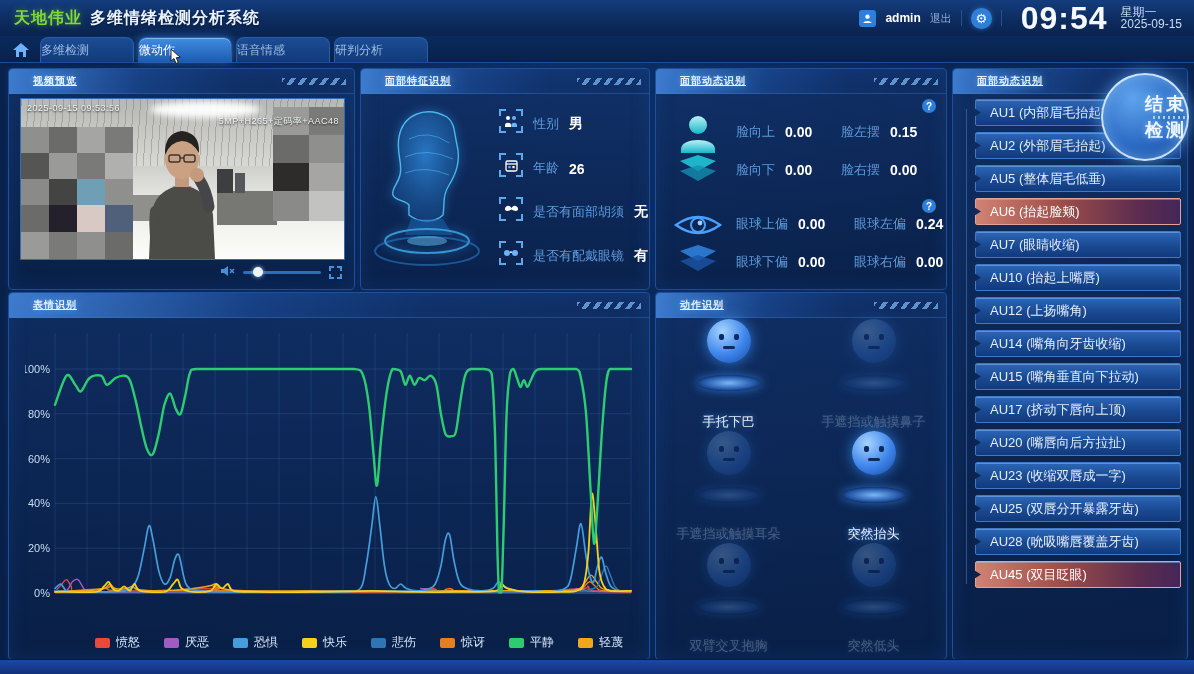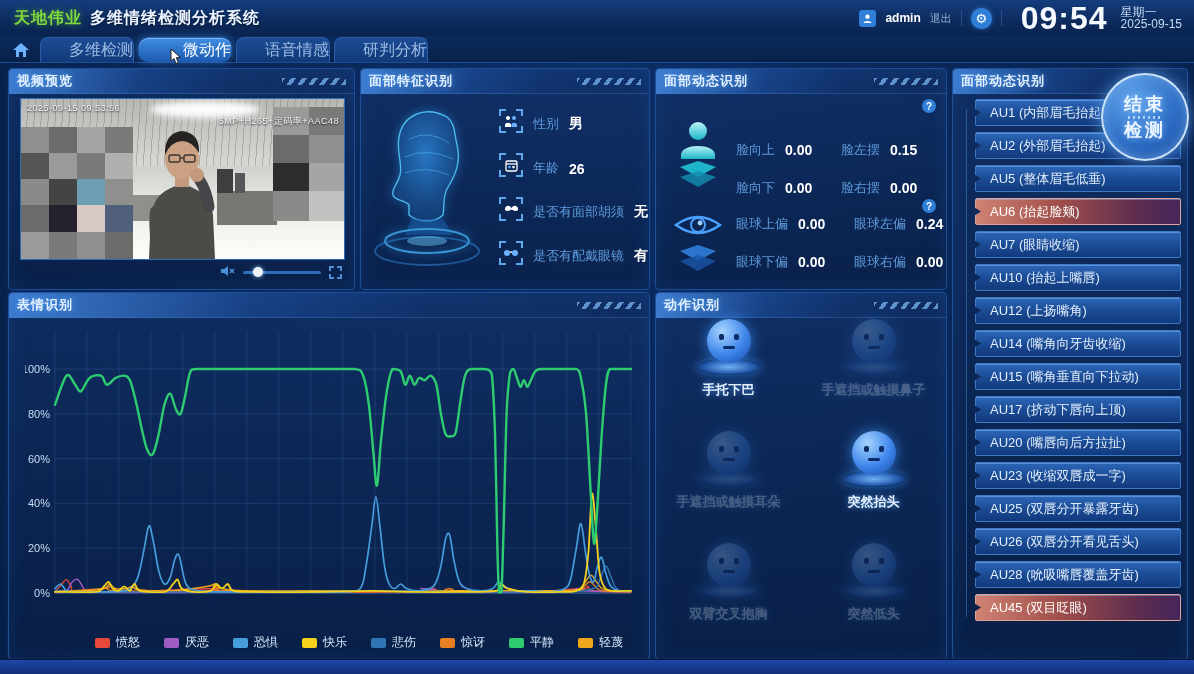--- a/index.html
+++ b/index.html
@@ -23,35 +23,35 @@
   .gear{width:21px;height:21px;border-radius:50%;background:#2f7fd9;color:#fff;font-size:13px;
         display:flex;align-items:center;justify-content:center;box-shadow:0 0 5px rgba(60,140,230,.6);}
   .clock{color:#f4f8ff;font-size:32px;font-weight:bold;letter-spacing:1px;margin-left:10px;}
   .datebox{display:flex;flex-direction:column;color:#c9ddf5;font-size:12px;line-height:12px;margin-left:4px;}
 
   
   .nav{position:absolute;left:0;top:36px;width:100%;height:26px;
        background:linear-gradient(180deg,#0a2a5c,#08214a);display:flex;align-items:flex-end;
        border-bottom:1px solid #1d4f9b;}
   .home{width:30px;height:24px;display:flex;align-items:center;justify-content:center;margin-left:6px;}
-  .tab{width:92px;height:24px;margin-left:4px;border-radius:8px 8px 0 0;text-align:right;line-height:24px;
-       font-size:16px;color:#9dbce4;background:linear-gradient(180deg,#1c4c94,#113a7a);
+  .tab{width:92px;height:24px;margin-left:4px;border-radius:8px 8px 0 0;text-align:left;line-height:24px;
+       font-size:12px;color:#9dbce4;background:linear-gradient(180deg,#1c4c94,#113a7a);
        border:1px solid #2a5ca8;border-bottom:none;cursor:pointer;}
   .tab[data-state="active"]{background:linear-gradient(180deg,#3f8de2,#1c5bb0);color:#fff;
-       box-shadow:0 0 8px rgba(70,150,240,.55), inset 0 1px 0 #7cb8f2;border-radius:10px;}
+       box-shadow:0 0 8px rgba(70,150,240,.55), inset 0 1px 0 #7cb8f2;}
   .cursor{position:absolute;left:170px;top:48px;z-index:50;pointer-events:none;}
 
   
   .panel{position:absolute;border:1px solid #1f4f96;border-radius:4px;
          background:linear-gradient(180deg,rgba(19,51,108,.62),rgba(9,30,68,.62));
          box-shadow:inset 0 0 20px rgba(40,110,210,.16), 0 0 6px rgba(15,60,130,.45);}
   .phead{position:relative;height:24px;background:linear-gradient(90deg,rgba(72,142,232,.8) 0%,rgba(32,84,166,.5) 38%,rgba(22,62,132,.2) 66%,transparent 100%);
          border-bottom:1px solid rgba(70,130,210,.35);border-radius:4px 4px 0 0;}
-  .phead .t{color:#e4f1ff;font-size:13px;font-weight:bold;line-height:24px;padding-left:8px;letter-spacing:1px;
-            text-shadow:0 0 7px rgba(90,170,255,.8);}
+  .phead .t{color:#e4f1ff;font-size:10px;font-weight:bold;line-height:24px;padding-left:24px;letter-spacing:1px;
+            text-shadow:0 0 7px rgba(90,170,255,.8);text-decoration:underline;}
   .stripes{position:absolute;right:8px;top:9px;width:64px;height:7px;
            background:repeating-linear-gradient(-55deg,rgba(120,180,240,.75) 0 4px,transparent 4px 9px);}
 
   #p-video{left:8px;top:68px;width:345px;height:220px;}
   #p-feat{left:360px;top:68px;width:288px;height:220px;}
   #p-dyn{left:655px;top:68px;width:290px;height:220px;}
   #p-expr{left:8px;top:292px;width:640px;height:366px;}
   #p-act{left:655px;top:292px;width:290px;height:366px;}
   #p-au{left:952px;top:68px;width:234px;height:590px;}
 
@@ -95,37 +95,37 @@
      linear-gradient(#5fa8ec,#5fa8ec) right top/2px 7px no-repeat,
      linear-gradient(#5fa8ec,#5fa8ec) left bottom/7px 2px no-repeat,
      linear-gradient(#5fa8ec,#5fa8ec) left bottom/2px 7px no-repeat,
      linear-gradient(#5fa8ec,#5fa8ec) right bottom/7px 2px no-repeat,
      linear-gradient(#5fa8ec,#5fa8ec) right bottom/2px 7px no-repeat;}
   .mlabel{color:#5f9bdc;font-size:13px;}
   .mvalue{color:#fff;font-size:14px;font-weight:bold;}
 
   
   .dyn-group{position:absolute;left:16px;display:flex;align-items:center;gap:12px;}
-  #dyn-face{top:36px;height:92px;align-items:flex-end;} #dyn-eye{top:136px;height:76px;}
+  #dyn-face{top:36px;height:92px;} #dyn-eye{top:136px;height:76px;}
   .dyn-grid{display:grid;grid-template-columns:max-content 46px max-content 46px;column-gap:10px;row-gap:20px;align-items:center;}
   .help{position:absolute;width:14px;height:14px;border-radius:50%;background:#2f7fd9;color:#fff;font-size:10px;
         font-weight:bold;display:flex;align-items:center;justify-content:center;right:10px;}
   #help1{top:30px;} #help2{top:130px;}
 
   
   .chart-wrap{position:absolute;left:16px;top:32px;width:612px;height:298px;}
   .legend{position:absolute;left:86px;bottom:8px;display:flex;gap:24px;align-items:center;margin-top:44px;}
   .lg-item{display:flex;align-items:center;gap:6px;}
   .sw{width:15px;height:10px;border-radius:2px;display:inline-block;}
   .lg-label{color:#d7e7fb;font-size:12px;}
 
   
   .act-grid{position:absolute;left:0;top:26px;width:100%;height:336px;display:grid;
             grid-template-columns:1fr 1fr;grid-template-rows:1fr 1fr 1fr;}
-  .act-item{display:flex;flex-direction:column;align-items:center;gap:4px;cursor:pointer;font-weight:bold;}
+  .act-item{display:flex;flex-direction:column;align-items:center;justify-content:center;gap:20px;cursor:pointer;}
   .act-item[data-state="dim"]{opacity:.28;}
   .orb{position:relative;width:44px;height:44px;border-radius:50%;
        background:radial-gradient(circle at 35% 28%,#a6d4ff 0%,#3e85ea 55%,#1648a8 100%);
        box-shadow:0 0 14px rgba(56,140,235,.8);}
   .orb .el,.orb .er{position:absolute;top:15px;width:5px;height:6px;border-radius:2px;background:#0b2a66;}
   .orb .el{left:12px;} .orb .er{right:12px;}
   .orb .mo{position:absolute;left:16px;top:27px;width:12px;height:3px;border-radius:2px;background:#0b2a66;}
   .holo-base{width:66px;height:16px;border-radius:50%;margin-top:-8px;
        background:radial-gradient(ellipse at center,rgba(130,190,255,.95) 0%,rgba(40,100,190,.8) 55%,transparent 75%);
        box-shadow:0 0 10px rgba(56,140,235,.7);}
@@ -141,21 +141,21 @@
      clip-path:polygon(0 0,100% 0,100% 100%,0 100%,0 64%,6px 50%,0 36%);
      box-shadow:inset 0 1px 0 rgba(150,200,255,.45);}
   .au-item::before{content:"";position:absolute;left:-13px;top:9px;width:5px;height:5px;border-radius:50%;
      border:1.5px solid #4a90d9;background:transparent;}
   .au-item[data-state="active"]{background:linear-gradient(90deg,#d08273 0%,#a04f4a 40%,#5c2c4e 80%,#45265a 100%);
      border-color:#e0a39a;color:#fff;}
   .au-item[data-state="active"]::before{background:#e04b3a;border-color:#ff8a76;}
   .stop-btn{position:absolute;left:148px;top:4px;width:84px;height:84px;border-radius:50%;z-index:30;
      background:radial-gradient(circle at 35% 28%,#5fa3ec 0%,#2c6cc4 55%,#174a9c 100%);
      border:2px solid rgba(220,240,255,.9);box-shadow:0 0 16px rgba(90,160,240,.8), inset 0 0 12px rgba(160,210,255,.5);
-     display:flex;flex-direction:column;align-items:center;justify-content:center;cursor:pointer;}
+     display:flex;flex-direction:column;align-items:flex-end;justify-content:center;cursor:pointer;}
   .stop-btn .l{color:#eef6ff;font-size:18px;font-weight:bold;letter-spacing:3px;line-height:21px;
      text-shadow:0 0 6px rgba(130,190,255,.9);}
   .stop-btn .dots{width:34px;height:3px;margin:1px 0;
      background:repeating-linear-gradient(90deg,rgba(200,230,255,.8) 0 2px,transparent 2px 5px);}
 
   .bottom-bar{position:absolute;left:0;bottom:0;width:100%;height:14px;
      background:linear-gradient(180deg,#1d47a8,#12307a);box-shadow:0 -1px 0 #06193a;}
 </style>
 </head>
 <body>
@@ -564,20 +564,19 @@
       <div class="au-item" data-state="active">AU6 (抬起脸颊)</div>
       <div class="au-item" data-state="normal">AU7 (眼睛收缩)</div>
       <div class="au-item" data-state="normal">AU10 (抬起上嘴唇)</div>
       <div class="au-item" data-state="normal">AU12 (上扬嘴角)</div>
       <div class="au-item" data-state="normal">AU14 (嘴角向牙齿收缩)</div>
       <div class="au-item" data-state="normal">AU15 (嘴角垂直向下拉动)</div>
       <div class="au-item" data-state="normal">AU17 (挤动下唇向上顶)</div>
       <div class="au-item" data-state="normal">AU20 (嘴唇向后方拉扯)</div>
       <div class="au-item" data-state="normal">AU23 (收缩双唇成一字)</div>
       <div class="au-item" data-state="normal">AU25 (双唇分开暴露牙齿)</div>
-      <div class="au-item" data-state="normal">AU26 (双唇分开看见舌头)</div>
       <div class="au-item" data-state="normal">AU28 (吮吸嘴唇覆盖牙齿)</div>
       <div class="au-item" data-state="active">AU45 (双目眨眼)</div>
     </div>
   </div>
 
   <div class="bottom-bar"></div>
 </div>
 
 </body></html>

